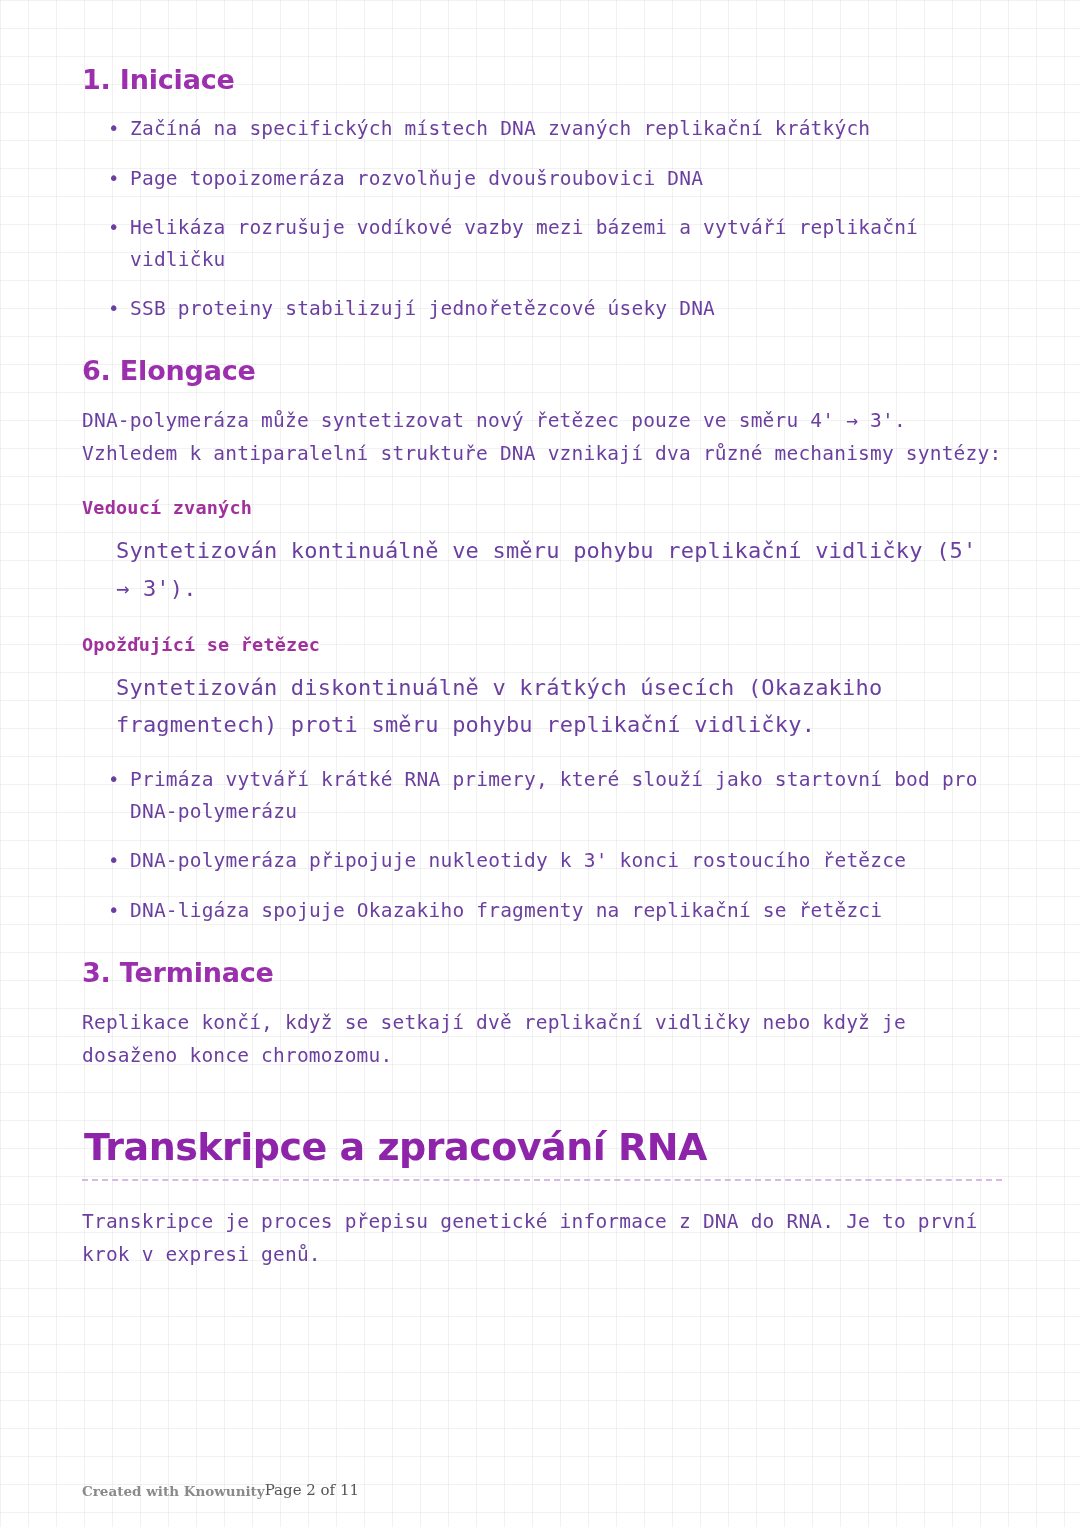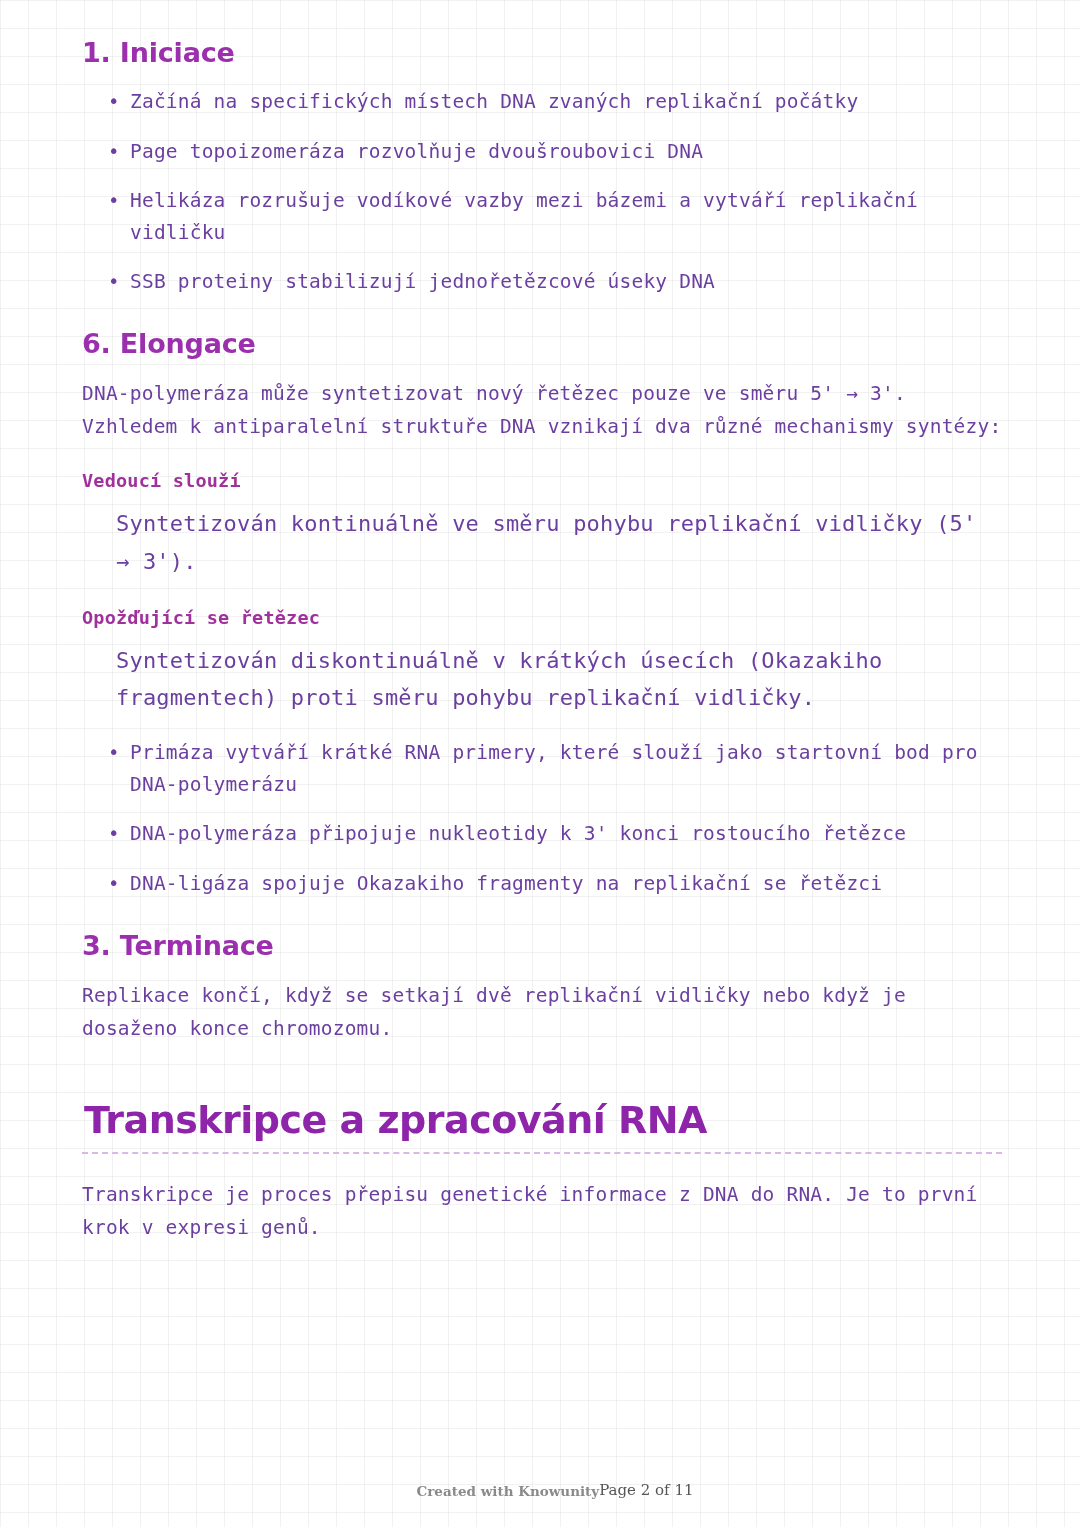--- a/index.html
+++ b/index.html
@@ -21,21 +21,21 @@
     background-image:
       linear-gradient(to right, rgba(150,150,160,0.13) 1px, transparent 1px),
       linear-gradient(to bottom, rgba(150,150,160,0.13) 1px, transparent 1px);
     background-size: 28px 28px;
     pointer-events: none;
     z-index: 0;
   }
   .page {
     position: relative;
     z-index: 1;
-    padding: 37px 78px 0 82px;
+    padding: 64px 78px 0 82px;
     box-sizing: border-box;
     height: 1527px;
   }
 
   h2.section-heading {
     font-family: "DejaVu Sans", sans-serif;
     font-weight: 700;
     color: #9b2fae;
     font-size: 27px;
     margin: 0 0 18px 0;
@@ -102,26 +102,26 @@
   .indent-block {
     color: #6b3fa0;
     font-size: 22px;
     line-height: 1.72;
     margin: 0 0 20px 34px;
     letter-spacing: 0.2px;
   }
 
   .footer {
     position: absolute;
-    left: 12px;
+    left: 0;
     right: 0;
     bottom: 28px;
     padding: 0 64px 0 82px;
     display: flex;
-    justify-content: center;
+    justify-content: flex-start;
     align-items: flex-end;
     z-index: 2;
   }
   .footer-left {
     font-family: "DejaVu Serif", serif;
     font-weight: 700;
     font-size: 13.5px;
     color: #8a8a8a;
   }
   .footer-right {
@@ -132,30 +132,30 @@
 </style>
 </head>
 <body>
 
 <div class="page-grid"></div>
 
 <div class="page">
 
   <h2 class="section-heading">1. Iniciace</h2>
   <ul class="bullets">
-    <li>Začíná na specifických místech DNA zvaných replikační počátky</li>
+    <li>Začíná na specifických místech DNA zvaných replikační krátkých</li>
     <li>Page topoizomeráza rozvolňuje dvoušroubovici DNA</li>
     <li>Helikáza rozrušuje vodíkové vazby mezi bázemi a vytváří replikační vidličku</li>
     <li>SSB proteiny stabilizují jednořetězcové úseky DNA</li>
   </ul>
 
   <h2 class="section-heading tight-top">6. Elongace</h2>
-  <p class="body-text">DNA-polymeráza může syntetizovat nový řetězec pouze ve směru 5' → 3'. Vzhledem k antiparalelní struktuře DNA vznikají dva různé mechanismy syntézy:</p>
+  <p class="body-text">DNA-polymeráza může syntetizovat nový řetězec pouze ve směru 4' → 3'. Vzhledem k antiparalelní struktuře DNA vznikají dva různé mechanismy syntézy:</p>
 
-  <div class="sub-label">Vedoucí slouží</div>
+  <div class="sub-label">Vedoucí zvaných</div>
   <div class="indent-block">Syntetizován kontinuálně ve směru pohybu replikační vidličky (5' → 3').</div>
 
   <div class="sub-label">Opožďující se řetězec</div>
   <div class="indent-block">Syntetizován diskontinuálně v krátkých úsecích (Okazakiho fragmentech) proti směru pohybu replikační vidličky.</div>
 
   <ul class="bullets">
     <li>Primáza vytváří krátké RNA primery, které slouží jako startovní bod pro DNA-polymerázu</li>
     <li>DNA-polymeráza připojuje nukleotidy k 3' konci rostoucího řetězce</li>
     <li>DNA-ligáza spojuje Okazakiho fragmenty na replikační se řetězci</li>
   </ul>

